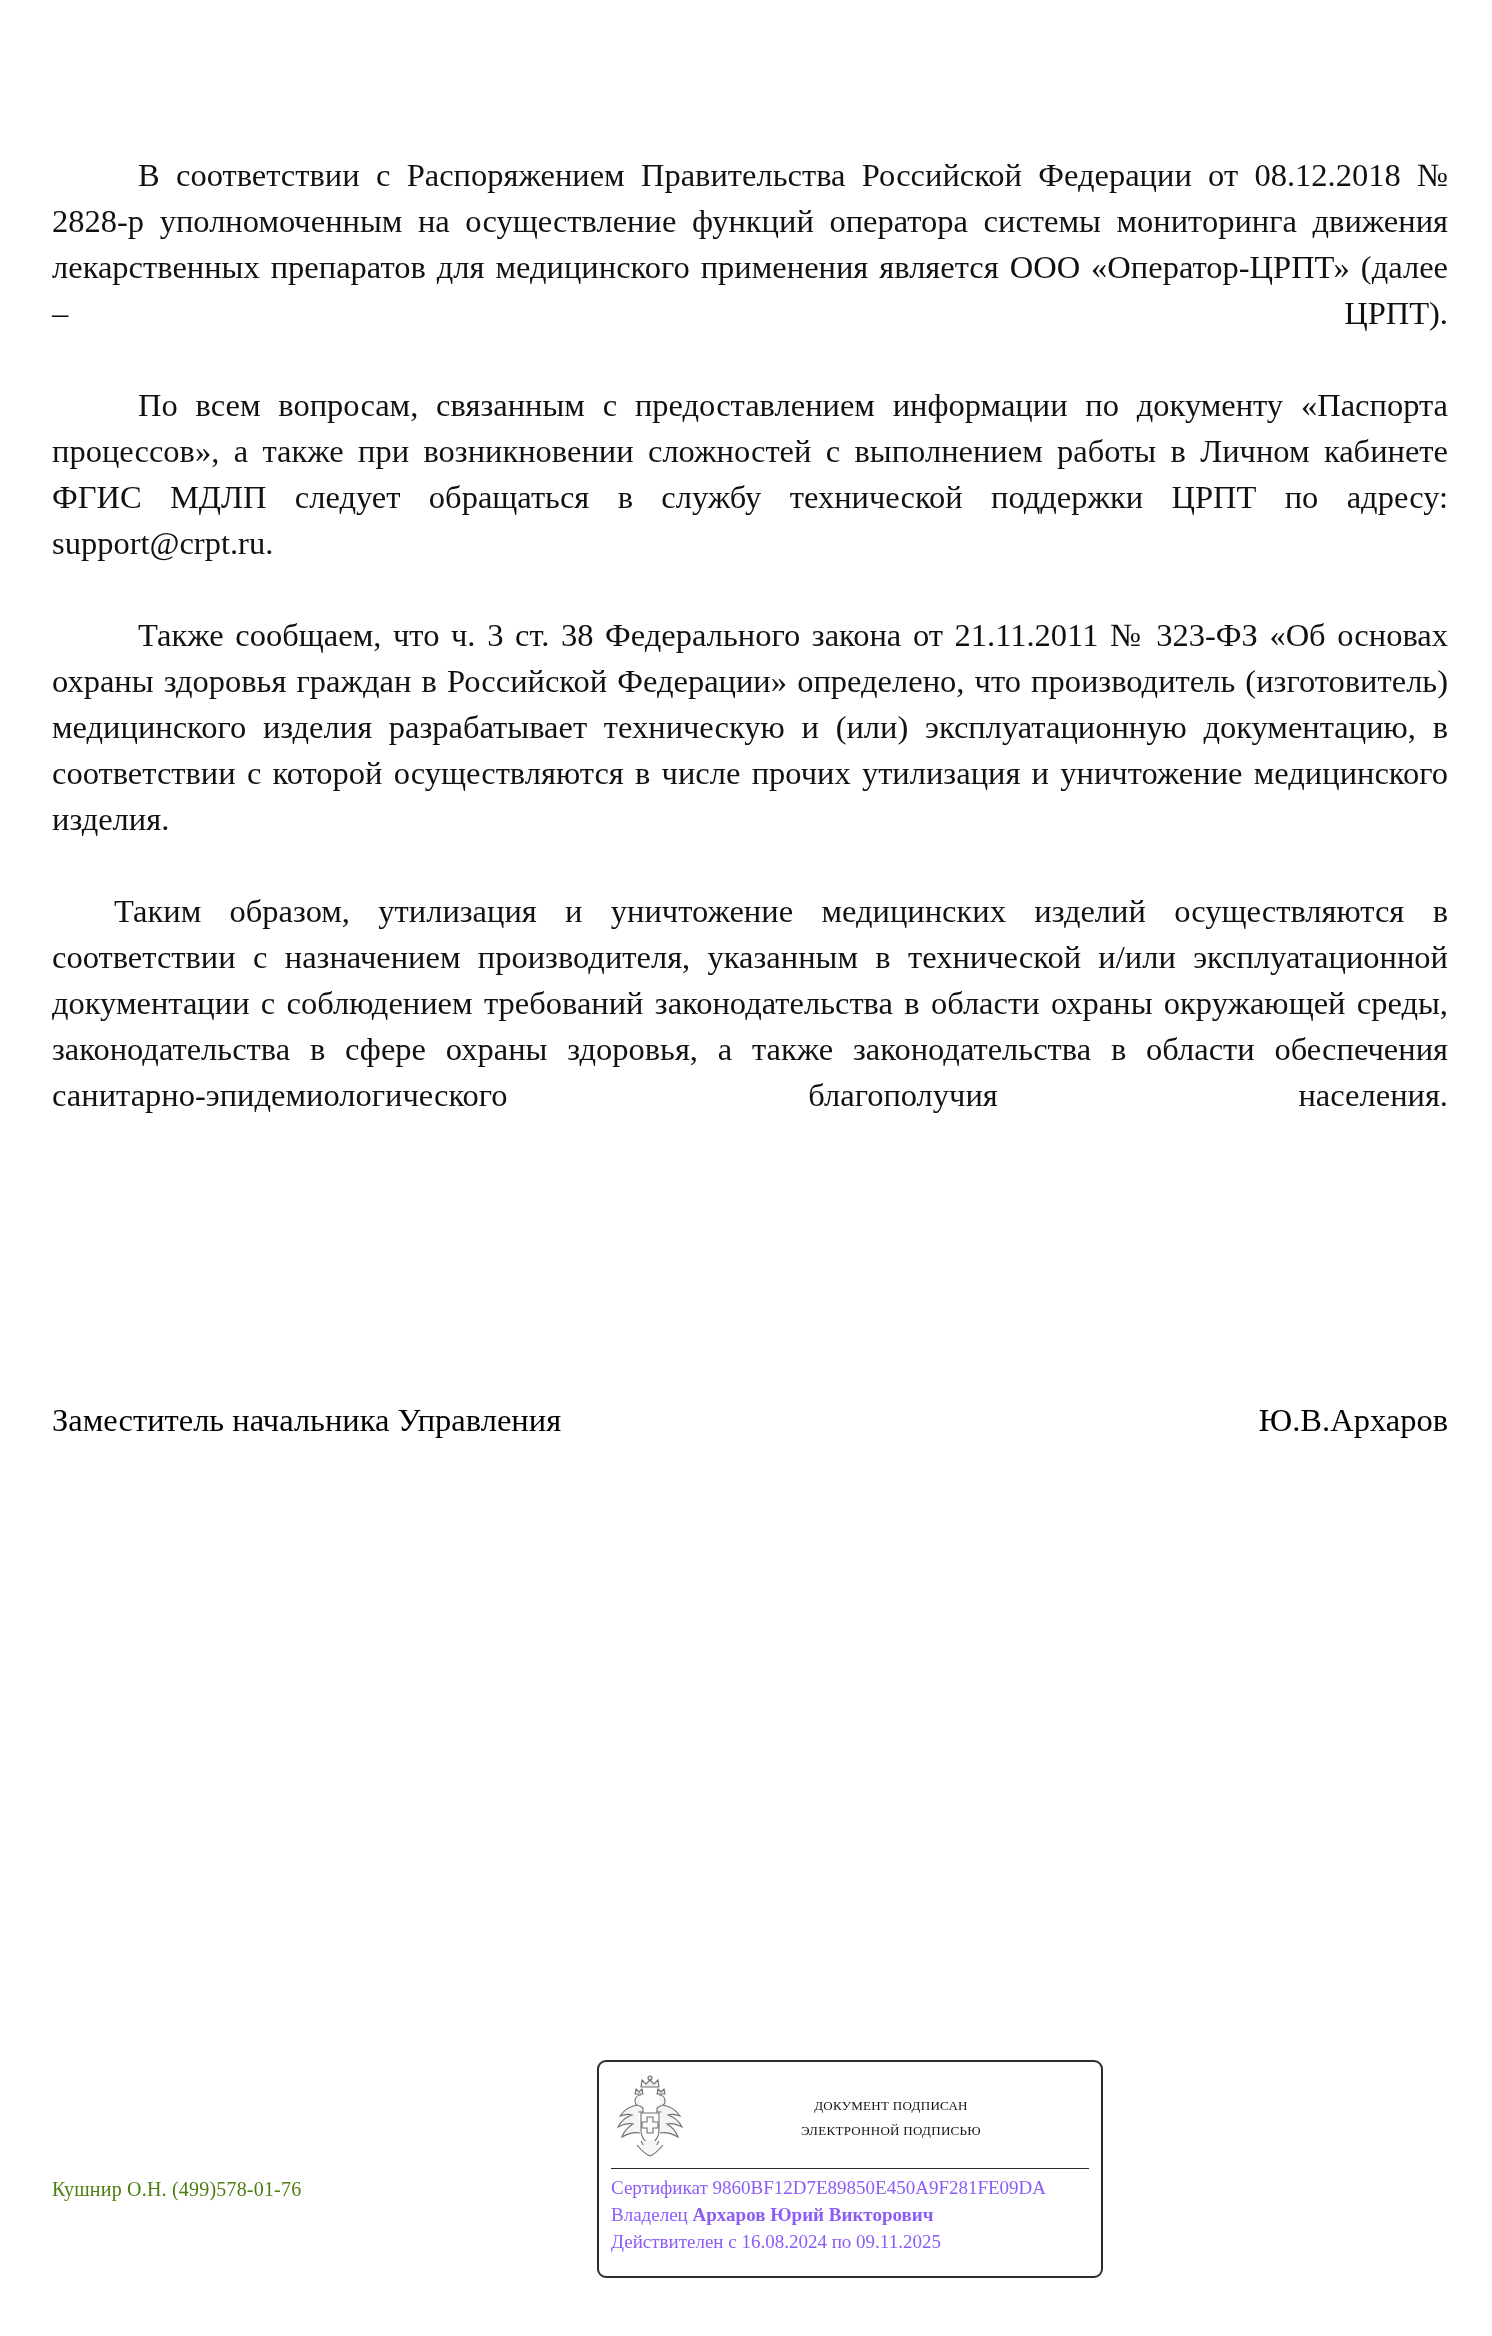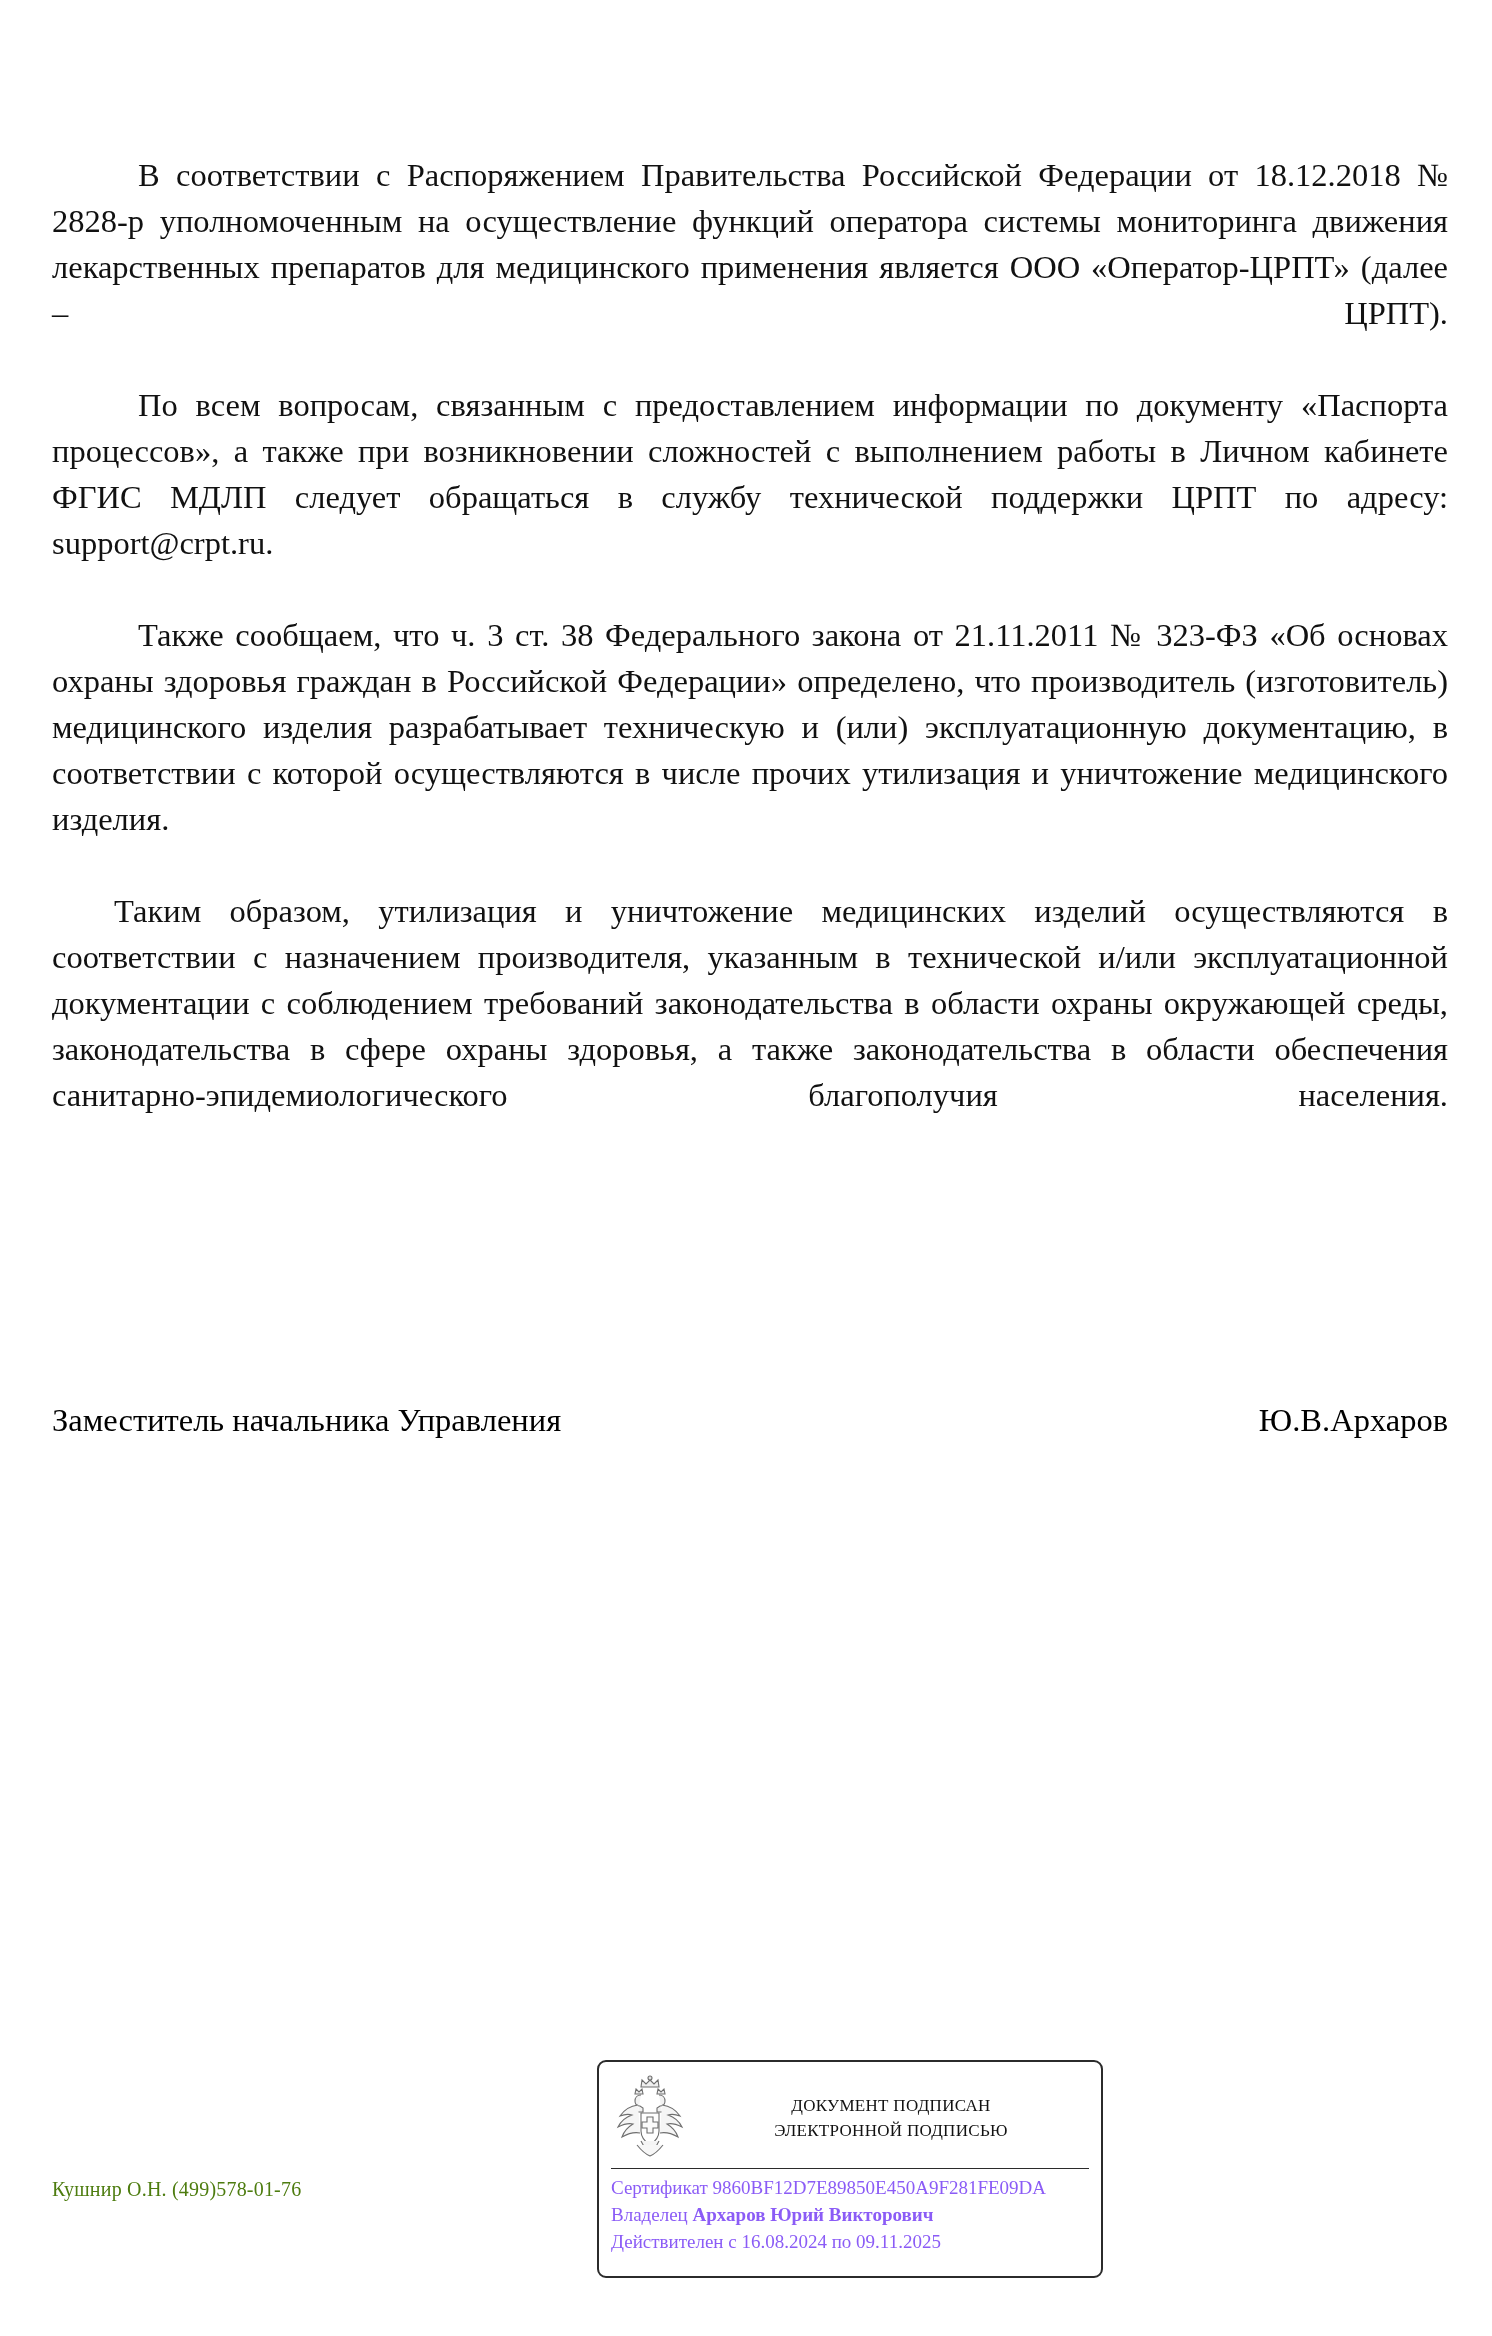--- a/index.html
+++ b/index.html
@@ -89,21 +89,21 @@
   }
   .sig-emblem {
     width: 78px;
     height: 86px;
     flex: 0 0 78px;
     display: block;
   }
   .sig-heading {
     flex: 1 1 auto;
     text-align: center;
-    font-size: 17px;
+    font-size: 13px;
     line-height: 25px;
     color: #111111;
     letter-spacing: 0.3px;
     padding-right: 6px;
   }
   .sig-rule {
     border: 0;
     border-top: 1.6px solid #2b2b2b;
     margin: 4px 0 5px 0;
   }
@@ -114,21 +114,21 @@
   }
   .sig-details .lbl { font-weight: normal; }
   .sig-details .strong { font-weight: bold; }
 </style>
 </head>
 <body>
 
 <div class="page">
 
   <div class="body-text">
-    <p class="para indent">В соответствии с Распоряжением Правительства Российской Федерации от 18.12.2018 № 2828-р уполномоченным на осуществление функций оператора системы мониторинга движения лекарственных препаратов для медицинского применения является ООО «Оператор-ЦРПТ» (далее – ЦРПТ).</p>
+    <p class="para indent">В соответствии с Распоряжением Правительства Российской Федерации от 08.12.2018 № 2828-р уполномоченным на осуществление функций оператора системы мониторинга движения лекарственных препаратов для медицинского применения является ООО «Оператор-ЦРПТ» (далее – ЦРПТ).</p>
     <p class="para indent">По всем вопросам, связанным с предоставлением информации по документу «Паспорта процессов», а также при возникновении сложностей с выполнением работы в Личном кабинете ФГИС МДЛП следует обращаться в службу технической поддержки ЦРПТ по адресу: support@crpt.ru.</p>
     <p class="para indent">Также сообщаем, что ч. 3 ст. 38 Федерального закона от 21.11.2011 № 323-ФЗ «Об основах охраны здоровья граждан в Российской Федерации» определено, что производитель (изготовитель) медицинского изделия разрабатывает техническую и (или) эксплуатационную документацию, в соответствии с которой осуществляются в числе прочих утилизация и уничтожение медицинского изделия.</p>
     <p class="para indent-sm">Таким образом, утилизация и уничтожение медицинских изделий осуществляются в соответствии с назначением производителя, указанным в технической и/или эксплуатационной документации с соблюдением требований законодательства в области охраны окружающей среды, законодательства в сфере охраны здоровья, а также законодательства в области обеспечения санитарно-эпидемиологического благополучия населения.</p>
   </div>
 
   <div class="signature-row">
     <span>Заместитель начальника Управления</span>
     <span>Ю.В.Архаров</span>
   </div>
 

